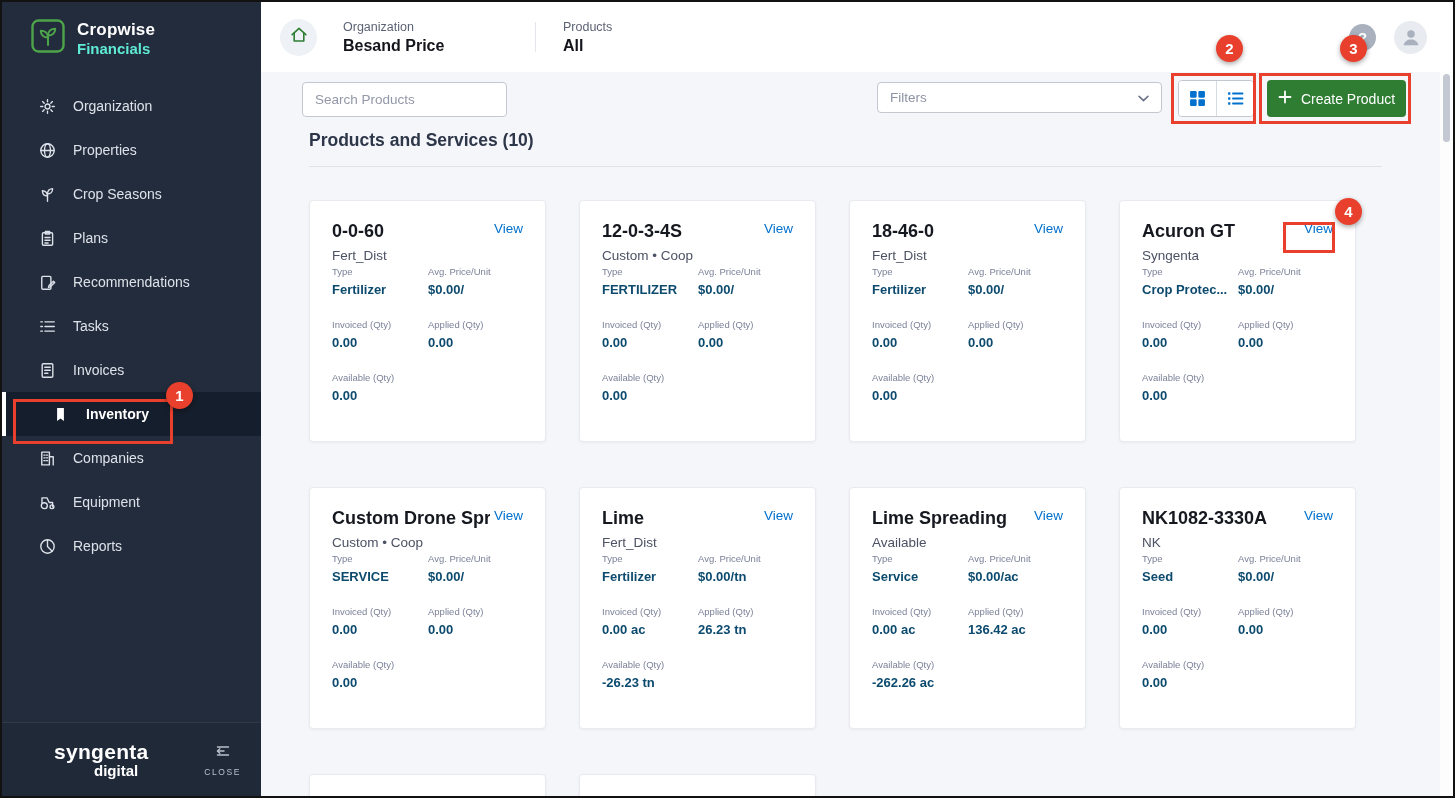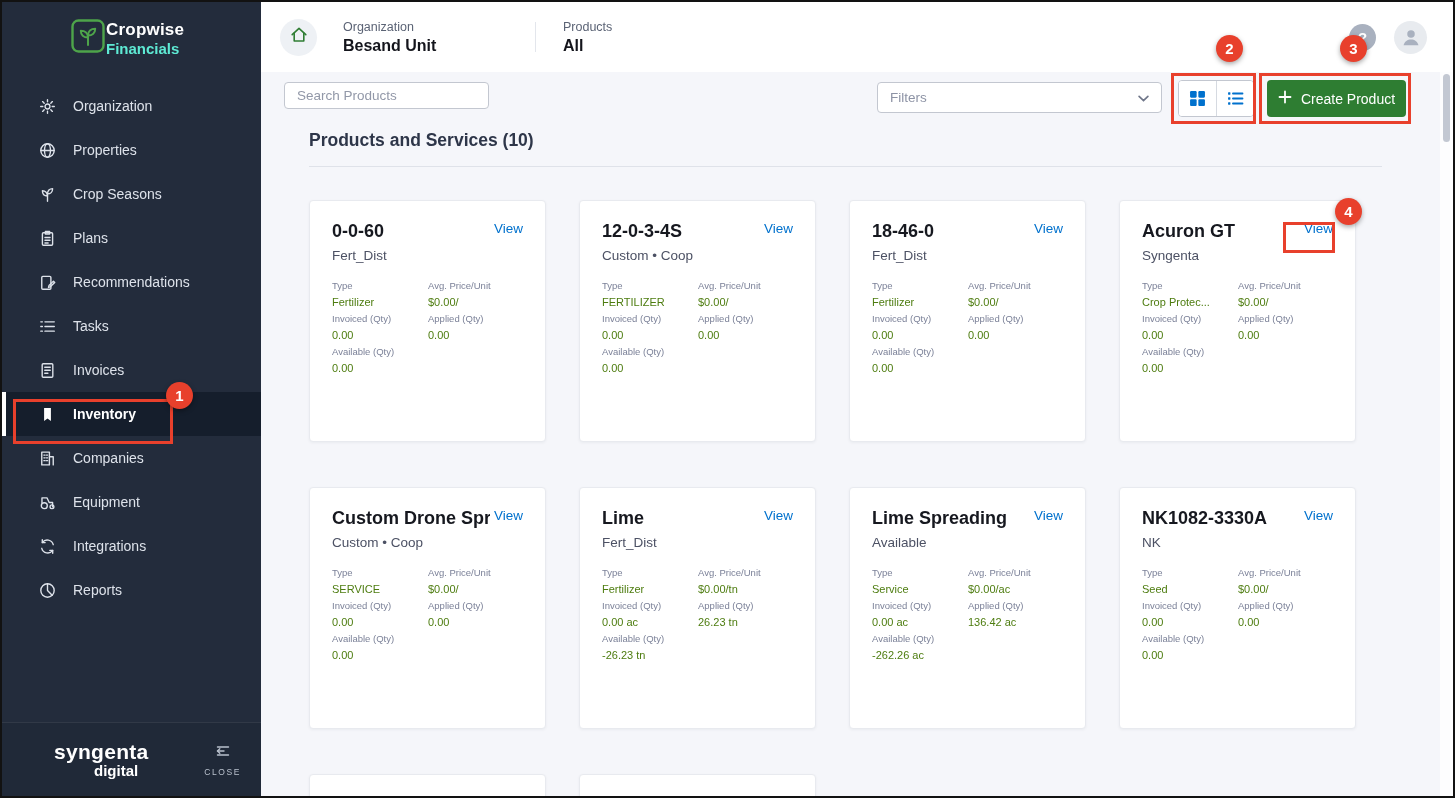--- a/index.html
+++ b/index.html
@@ -1,65 +1,65 @@
 <!DOCTYPE html>
 <html><head>
 <meta charset="utf-8">
 <style>
   * { box-sizing: border-box; margin: 0; padding: 0; }
   html,body { width:1455px; height:798px; font-family:"Liberation Sans", sans-serif; }
   .viewport { position:relative; width:1455px; height:798px; border:2px solid #121212; background:#fff; overflow:hidden; }
 
   
   .sidebar { position:absolute; left:0; top:0; width:259px; height:100%; background:#232c3c; }
-  .brand { display:flex; align-items:center; padding:16px 0 10px 68px; }
+  .brand { display:flex; align-items:center; gap:11px; padding:16px 0 10px 28px; }
   .brand-name { display:block; color:#fff; font-size:17px; font-weight:700; letter-spacing:.2px; }
   .brand-product { display:block; color:#5eead4; font-size:15px; font-weight:700; }
   nav { margin-top:16px; }
   .nav-item { height:44px; display:flex; align-items:center; gap:17px; padding-left:37px; color:#dde2ea; font-size:14px; cursor:pointer; }
   .nav-item .nav-icon { width:17px; height:17px; display:flex; align-items:center; }
-  .nav-item.selected { background:#151e2c; border-left:4px solid #fff; padding-left:33px; color:#fff; font-weight:700; }
+  .nav-item.selected { background:#151e2c; border-left:4px solid #fff; padding-left:46px; color:#fff; font-weight:700; }
   .sidebar-footer { position:absolute; left:0; right:0; bottom:0; height:74px; background:#202938; border-top:1px solid rgba(255,255,255,.08); display:flex; align-items:center; justify-content:space-between; padding:0 20px 0 52px; }
   .syn1 { color:#fff; font-weight:700; font-size:21px; letter-spacing:.3px; }
   .syn2 { color:#fff; font-weight:700; font-size:15px; margin-left:40px; margin-top:-2px; }
   .close-btn { display:flex; flex-direction:column; align-items:center; gap:4px; color:#b9c1cd; cursor:pointer; }
   .close-label { font-size:8.5px; letter-spacing:1.6px; }
 
   
   .topbar { position:absolute; left:259px; top:0; right:0; height:70px; background:#fff; display:flex; align-items:center; padding-left:19px; }
   .home-btn { width:37px; height:37px; border-radius:50%; background:#eef1f5; display:flex; align-items:center; justify-content:center; margin-right:26px; cursor:pointer; flex:0 0 auto; }
   .ctx-label { font-size:12.5px; color:#5b6375; margin-bottom:3px; }
   .ctx-value { font-size:16px; font-weight:700; color:#14151c; }
   .ctx.org { width:170px; }
   .ctx-divider { width:1px; height:30px; background:#e3e6ec; margin:0 27px 0 22px; }
   .topbar-right { margin-left:auto; display:flex; align-items:center; gap:18px; padding-right:26px; }
   .help-btn { width:27px; height:27px; border-radius:50%; background:#a9b1bf; color:#fff; font-weight:700; font-size:15px; display:flex; align-items:center; justify-content:center; cursor:pointer; }
   .avatar { width:33px; height:33px; border-radius:50%; background:#e8ebef; display:flex; align-items:center; justify-content:center; cursor:pointer; overflow:hidden; }
 
   
   .content { position:absolute; left:259px; top:70px; right:0; bottom:0; background:#f5f6fa; overflow:hidden; }
-  .search { position:absolute; left:23px; top:10px; width:205px; height:27px; border:1px solid #c3c7d0; border-radius:4px; padding:0 12px; font-size:13.5px; color:#3b4050; background:#fff; font-family:inherit; outline:none; }
+  .search { position:absolute; left:41px; top:10px; width:205px; height:35px; border:1px solid #c3c7d0; border-radius:4px; padding:0 12px; font-size:13.5px; color:#3b4050; background:#fff; font-family:inherit; outline:none; }
   .search::placeholder { color:#9298a8; }
   .filters { position:absolute; left:616px; top:10px; width:285px; height:31px; background:#fff; border:1px solid #c3c7d0; border-radius:4px; display:flex; align-items:center; justify-content:space-between; padding:0 12px; color:#8d93a5; font-size:13.5px; cursor:pointer; }
   .toggle { position:absolute; left:917px; top:8px; height:37px; display:flex; background:#fff; border:1px solid #c3c7d0; border-radius:4px; overflow:hidden; }
   .toggle-btn { width:37px; height:100%; display:flex; align-items:center; justify-content:center; background:#fff; border:none; cursor:pointer; }
   .toggle-btn + .toggle-btn { border-left:1px solid #d6dae1; }
   .create { position:absolute; left:1006px; top:8px; width:139px; height:37px; background:#2e7d32; color:#fff; border:none; border-radius:4px; font-size:14px; font-family:inherit; display:flex; align-items:center; justify-content:center; gap:9px; cursor:pointer; }
   .section-title { position:absolute; left:48px; top:58px; font-size:17.5px; font-weight:700; color:#2e3649; }
   .rule { position:absolute; left:48px; top:94px; width:1073px; height:1px; background:#dfe2e9; }
 
   .grid { position:absolute; left:48px; top:128px; width:1047px; display:grid; grid-template-columns:repeat(4,237px); grid-auto-rows:242px; column-gap:33px; row-gap:45px; }
   .card { background:#fff; border:1px solid #e8eaef; border-radius:4px; box-shadow:0 1px 3px rgba(25,35,60,.05); padding:20px 22px; }
   .card-head { display:flex; justify-content:space-between; align-items:flex-start; }
   .card-title { font-size:18px; font-weight:700; color:#16181f; max-width:158px; white-space:nowrap; overflow:hidden; }
   .view-link { font-size:13.5px; color:#0071cd; cursor:pointer; text-decoration:none; }
   .card-sub { font-size:13.5px; color:#4c5164; margin-top:6px; }
-  .card-grid { margin-top:17px; display:grid; grid-template-columns:96px auto; row-gap:5px; }
+  .card-grid { margin-top:3px; display:grid; grid-template-columns:96px auto; row-gap:22px; }
   .f-label { font-size:9.5px; color:#7b8198; margin-bottom:5px; }
-  .f-val { font-size:11px; color:#4d7c0f; white-space:nowrap; }
+  .f-val { font-size:13px; color:#0c4a6e; white-space:nowrap;font-weight:bold; }
 
   .scroll-track { position:absolute; right:0; top:0; bottom:0; width:13px; background:#fdfdfe; }
   .scroll-thumb { position:absolute; top:2px; left:3px; width:7px; height:68px; background:#c3c8d2; border-radius:4px; cursor:pointer; }
 
   
   .ann-box { position:absolute; border:3px solid #e8402c; pointer-events:none; }
   .ann-badge { position:absolute; width:27px; height:27px; border-radius:50%; background:#e8402c; color:#fff; font-size:15px; font-weight:700; display:flex; align-items:center; justify-content:center; box-shadow:0 2px 5px rgba(0,0,0,.35); pointer-events:none; }
 </style>
 </head>
 <body>
@@ -170,29 +170,20 @@
               <circle cx="5" cy="11" r="2.8"></circle>
               <circle cx="12.2" cy="12" r="1.8"></circle>
               <path d="M2.8 8.3V3.6h4.7L9.6 8h3.2v4"></path>
             </svg>
           </span>
           <span class="nav-label">Equipment</span>
         </div>
         <div class="nav-item">
           <span class="nav-icon">
             <svg viewBox="0 0 16 16" width="17" height="17" fill="none" stroke="currentColor" stroke-width="1.3" stroke-linecap="round" stroke-linejoin="round">
-              <path d="M13.4 6.3A5.8 5.8 0 0 0 3.1 4.3M2.6 9.7a5.8 5.8 0 0 0 10.3 2"></path>
-              <path d="M3.1 1.6v2.7h2.7M12.9 14.4v-2.7h-2.7"></path>
-            </svg>
-          </span>
-          <span class="nav-label">Integrations</span>
-        </div>
-        <div class="nav-item">
-          <span class="nav-icon">
-            <svg viewBox="0 0 16 16" width="17" height="17" fill="none" stroke="currentColor" stroke-width="1.3" stroke-linecap="round" stroke-linejoin="round">
               <circle cx="8" cy="8" r="6.3"></circle>
               <path d="M8 1.7V8l4.4 4.4"></path>
             </svg>
           </span>
           <span class="nav-label">Reports</span>
         </div>
       </nav>
 
     <div class="sidebar-footer">
       <div>
@@ -215,21 +206,21 @@
     <div class="home-btn">
       <span>
         <svg viewBox="0 0 20 20" width="20" height="20" fill="none" stroke="#2f7d33" stroke-width="1.6" stroke-linecap="round" stroke-linejoin="round">
           <path d="M3.2 9.6 10 3.4l6.8 6.2"></path>
             <path d="M5.2 8.4V16h9.6V8.4"></path>
         </svg>
       </span>
     </div>
     <div class="ctx org">
       <div class="ctx-label">Organization</div>
-      <div class="ctx-value">Besand Unit</div>
+      <div class="ctx-value">Besand Price</div>
     </div>
     <div class="ctx-divider"></div>
     <div class="ctx">
       <div class="ctx-label">Products</div>
       <div class="ctx-value">All</div>
     </div>
     <div class="topbar-right">
       <div class="help-btn">?</div>
       <div class="avatar">
         <svg viewBox="0 0 20 20" width="22" height="22">

